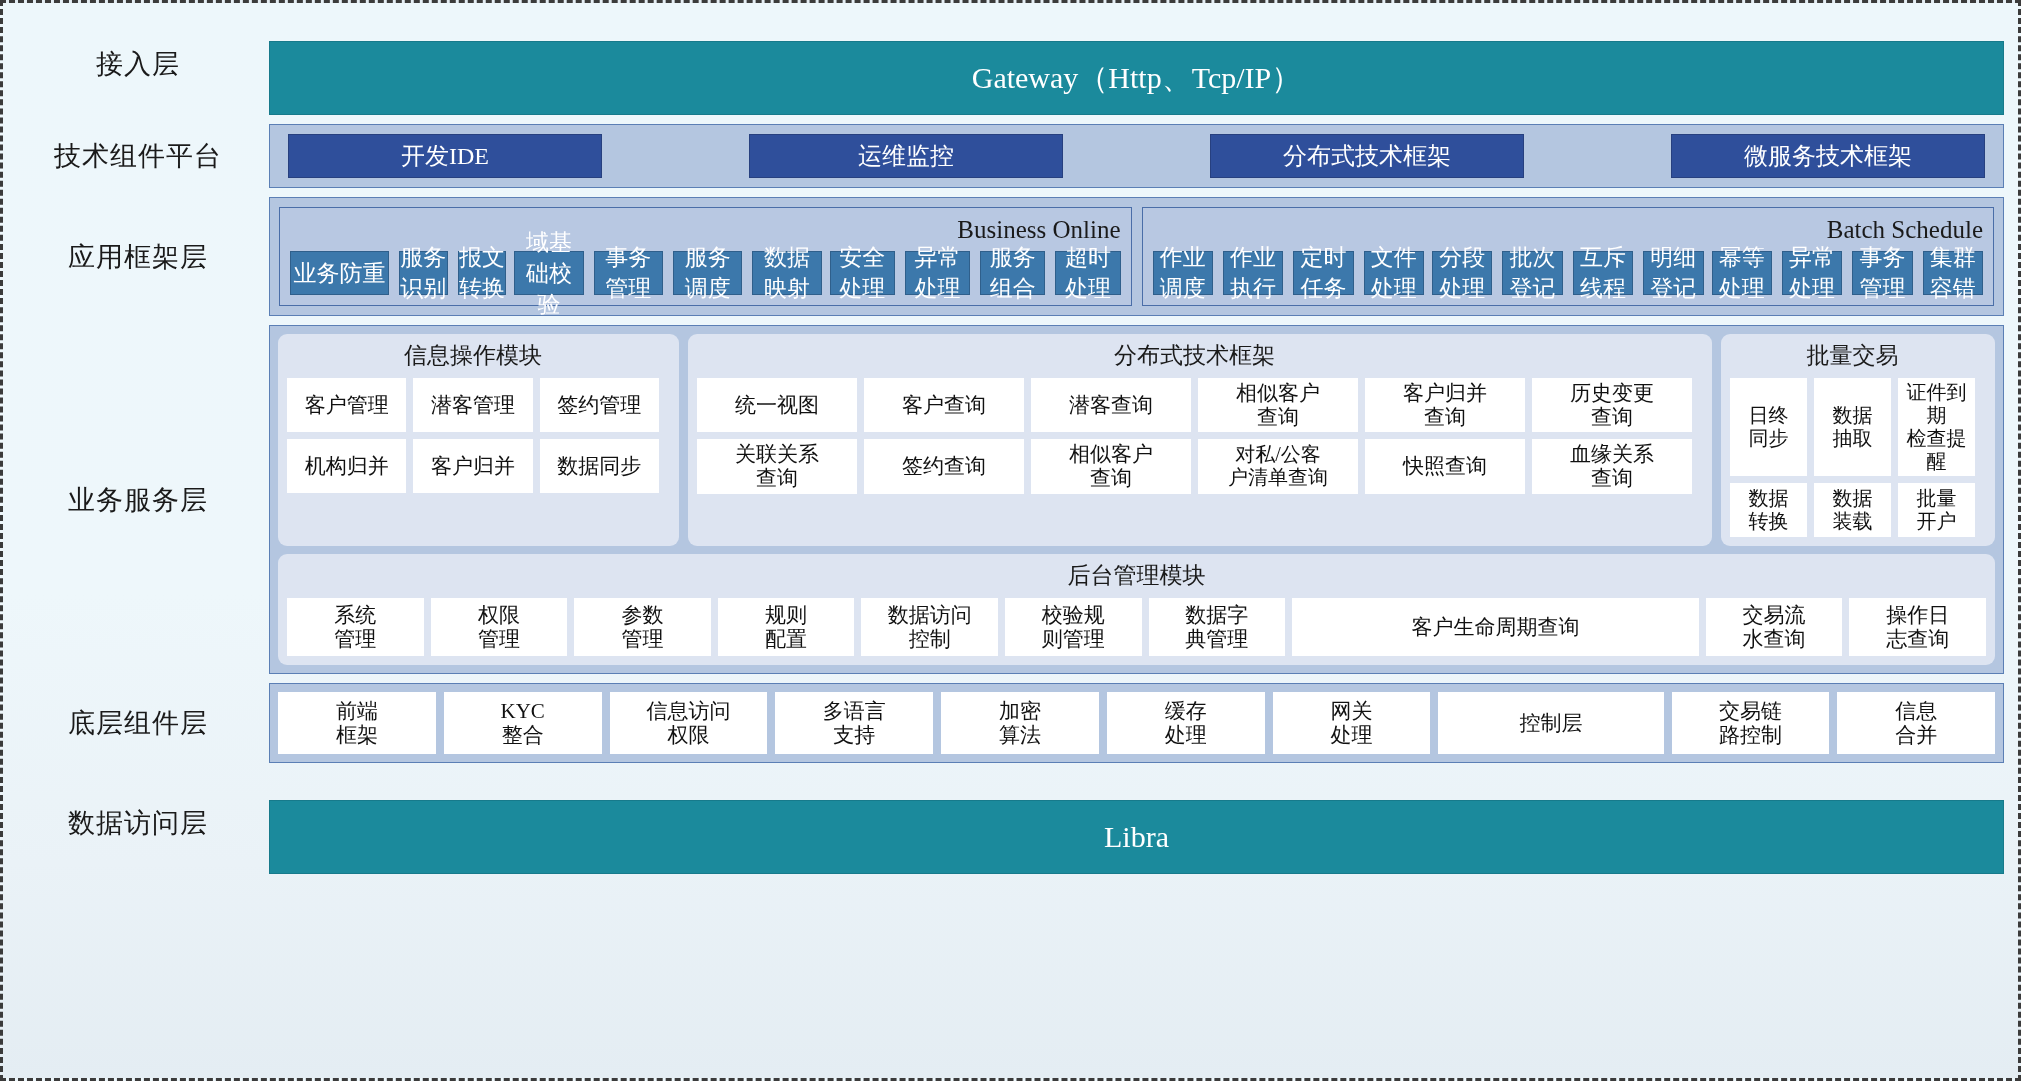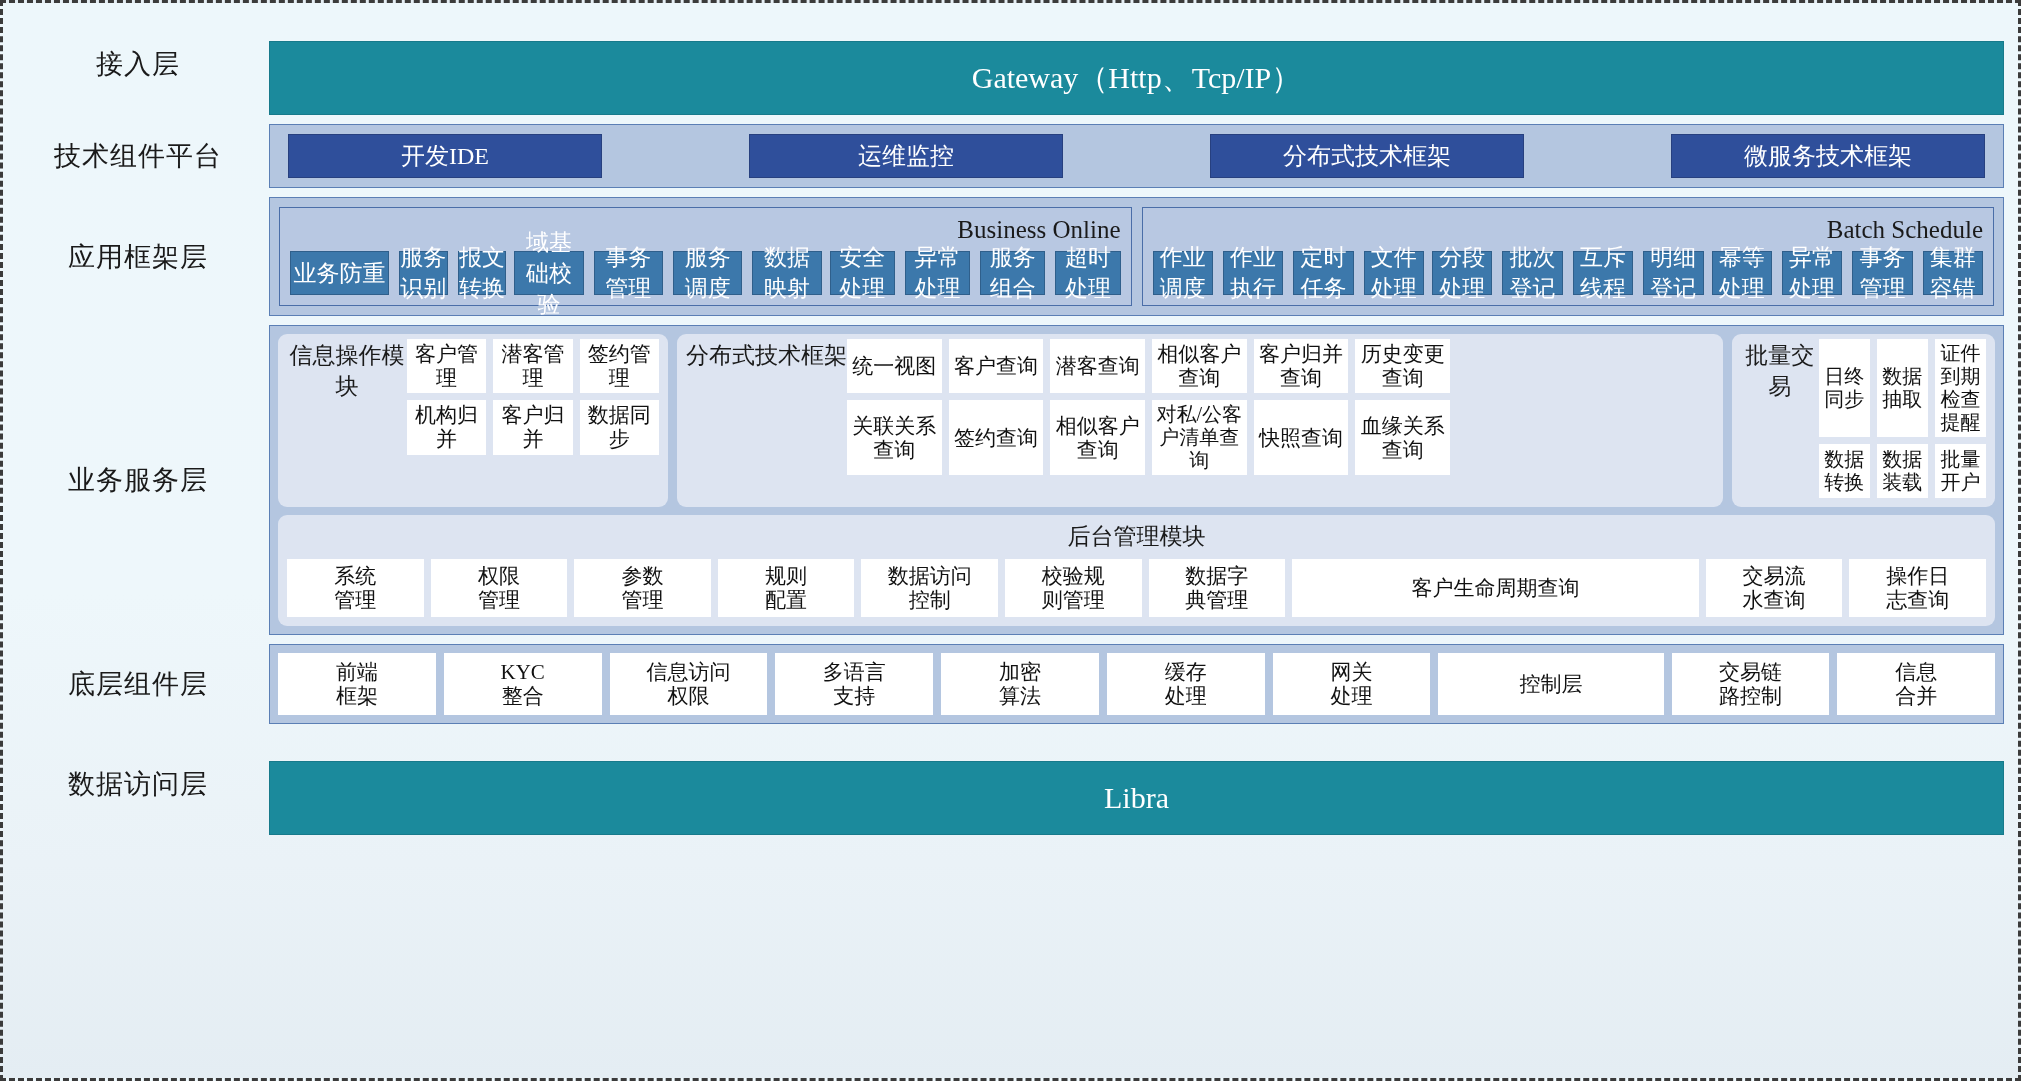--- a/index.html
+++ b/index.html
@@ -108,22 +108,22 @@
   .biz-band {
     background: #b4c6e0;
     border: 1px solid #5b7fb5;
     padding: 8px;
     display: flex; flex-direction: column; gap: 8px;
   }
   .biz-top { display: flex; gap: 9px; }
   .biz-module {
     background: #dde4f1;
     border-radius: 9px;
-    padding: 5px 9px 9px 9px;
-    display: flex; flex-direction: row;
+    padding: 5px 20px 9px 9px;
+    display: flex; flex-direction: column;
   }
   .biz-module.m-info { flex: 0 0 372px; }
   .biz-module.m-query { flex: 1 1 auto; }
   .biz-module.m-batch { flex: 0 0 245px; }
   .mod-title {
     text-align: center;
     font-size: 23px;
     color: #1a1a1a;
     margin: 1px 0 7px 0;
   }

